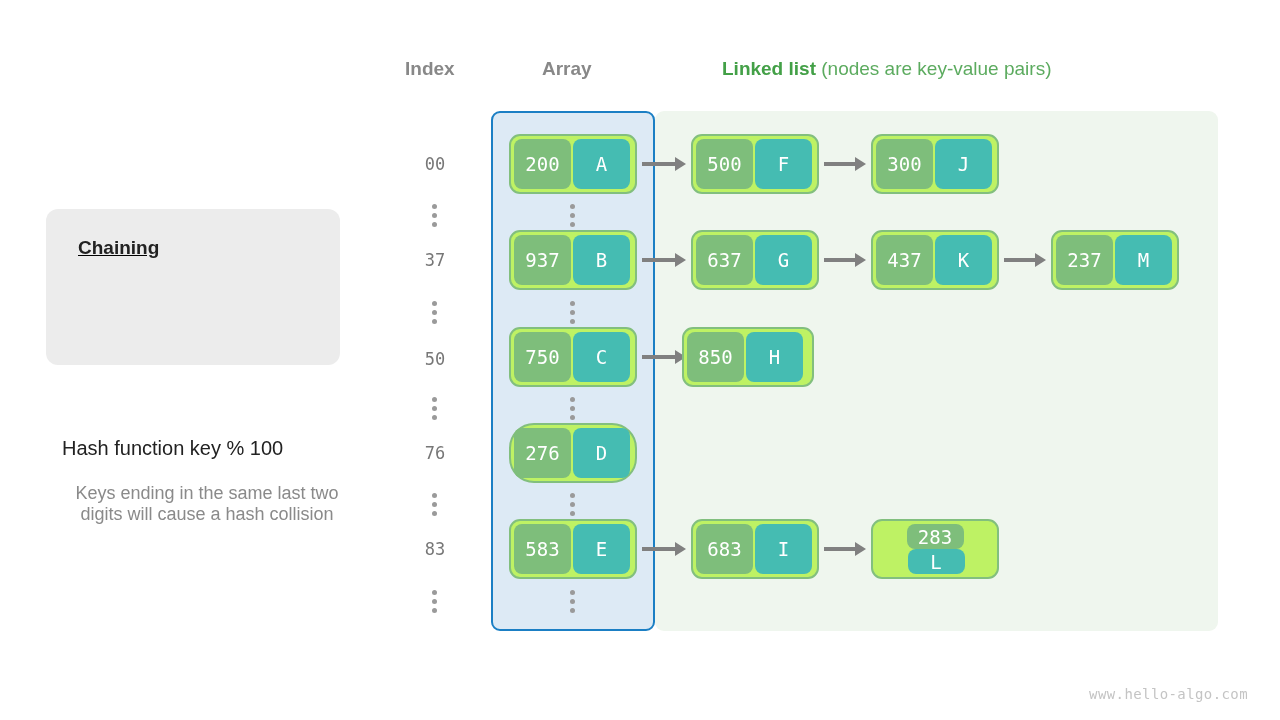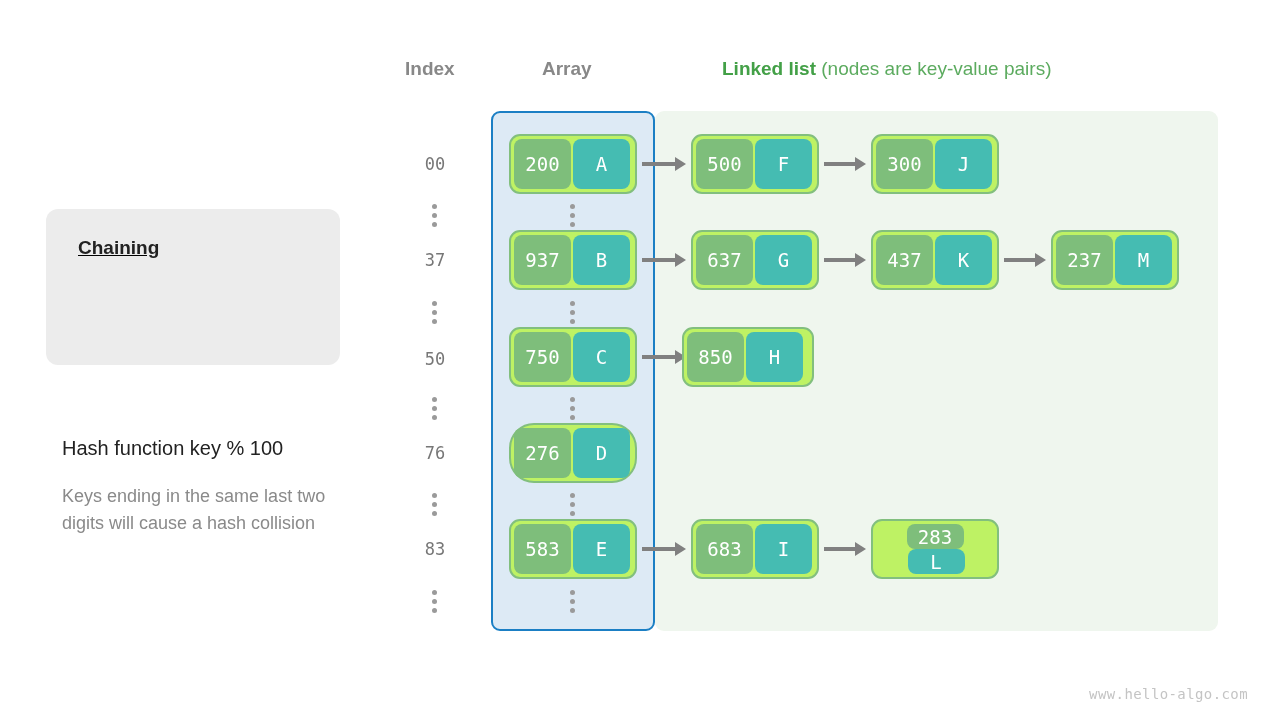--- a/index.html
+++ b/index.html
@@ -69,22 +69,23 @@
     color: #222222;
     font-weight: normal;
     white-space: nowrap;
   }
   #hash-body {
     position: absolute;
     left: 62px;
     top: 483px;
     width: 290px;
     font-size: 18px;
-    line-height: 27px;
+    line-height: 21px;
     color: #8a8a8a;
+    text-align: center;
   }
 
   
   #linked-panel {
     position: absolute;
     left: 655px;
     top: 111px;
     width: 563px;
     height: 520px;
     background: #eff6ee;

